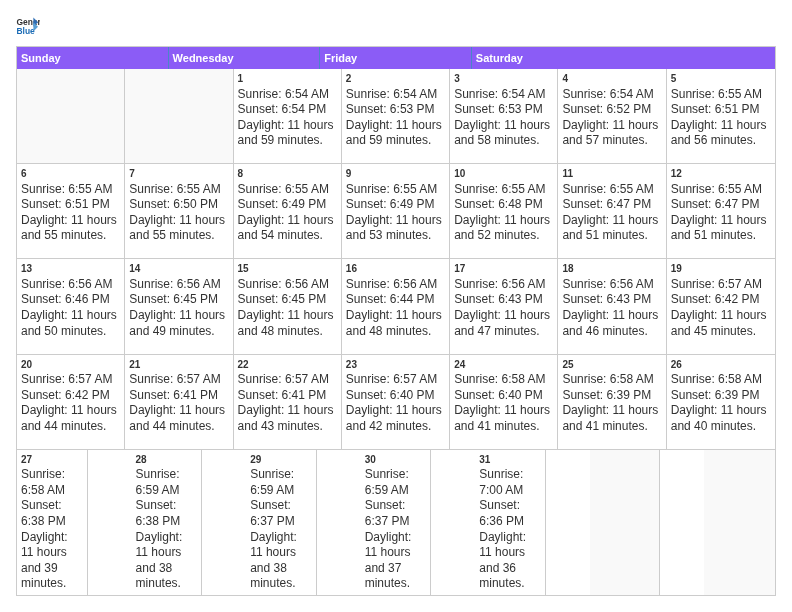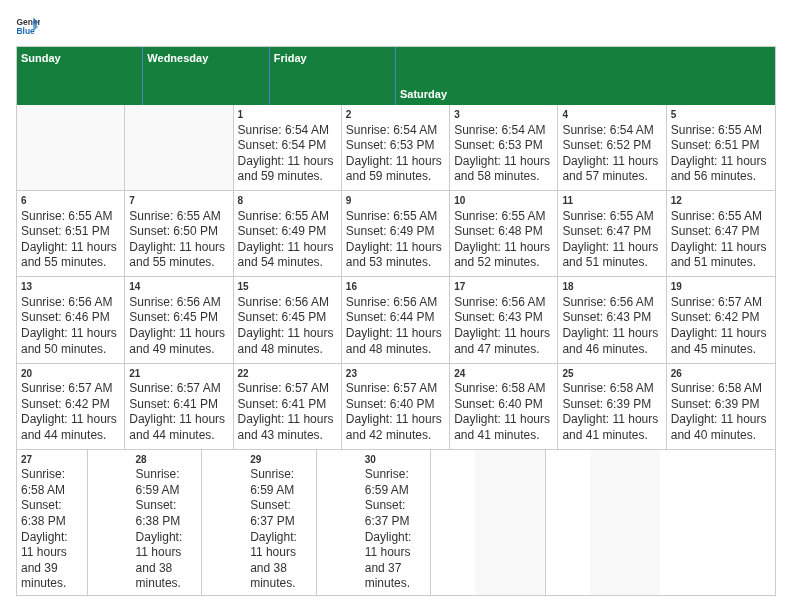--- a/index.html
+++ b/index.html
@@ -46,32 +46,32 @@
       color: #555;
     }
     .calendar {
       flex: 1;
       display: flex;
       flex-direction: column;
       border: 1px solid #ccc;
     }
     .cal-header {
       display: grid;
-      grid-template-columns: repeat(6, 1fr);
-      background: #15803d;
+      grid-template-columns: repeat(5, 1fr);
+      background: #8b5cf6;
     }
     .cal-header-cell {
       color: #fff;
       font-size: 11px;
       font-weight: bold;
       padding: 5px 4px;
       text-align: left;
       border-right: 1px solid #4a85c8;
     }
-    .cal-header-cell:last-child { border-right: none; margin-top: 36px; }
+    .cal-header-cell:last-child { border-right: none; }
     .cal-body {
       display: flex;
       flex-direction: column;
       flex: 1;
     }
     .cal-row {
       display: grid;
       grid-template-columns: repeat(7, 1fr);
       flex: 1;
       border-bottom: 1px solid #ccc;
@@ -315,18 +315,24 @@
             <div class="cell-text" style="white-space: pre-line;">Sunrise: 6:59 AM
 Sunset: 6:37 PM
 Daylight: 11 hours and 38 minutes.</div>
           </div>
           <div class="cal-cell">
             <span class="day-num">30</span>
             <div class="cell-text" style="white-space: pre-line;">Sunrise: 6:59 AM
 Sunset: 6:37 PM
 Daylight: 11 hours and 37 minutes.</div>
           </div>
+          <div class="cal-cell">
+            <span class="day-num">31</span>
+            <div class="cell-text" style="white-space: pre-line;">Sunrise: 7:00 AM
+Sunset: 6:36 PM
+Daylight: 11 hours and 36 minutes.</div>
+          </div>
           <div class="cal-cell empty"></div>
           <div class="cal-cell empty"></div>
         </div>
       </div>
   </div>
 </div>
 
 </body></html>

